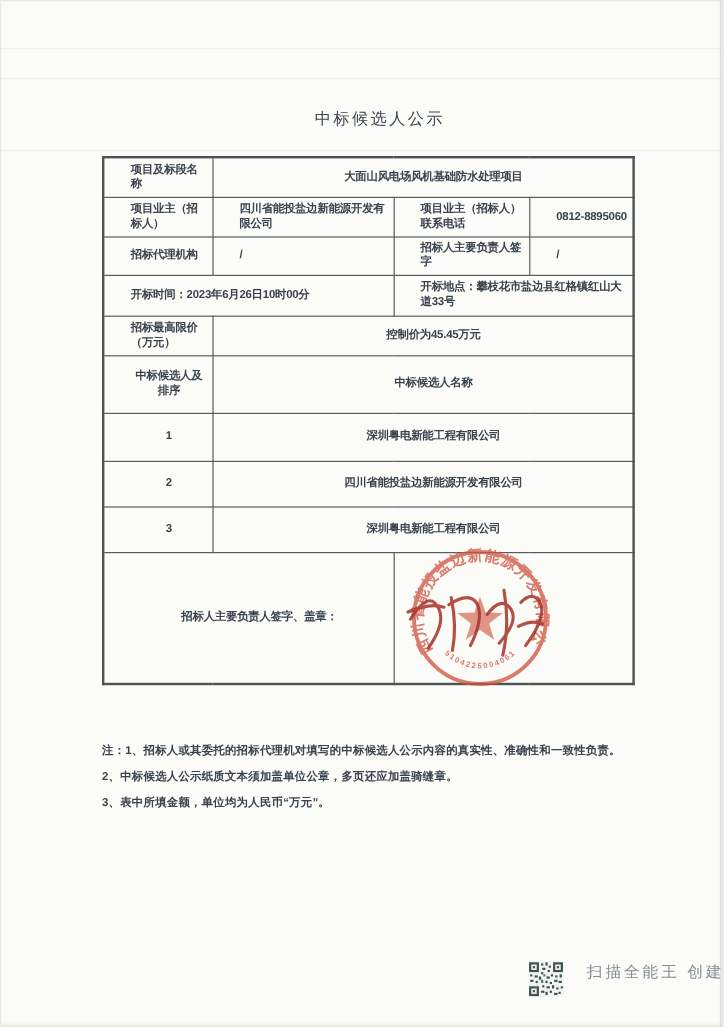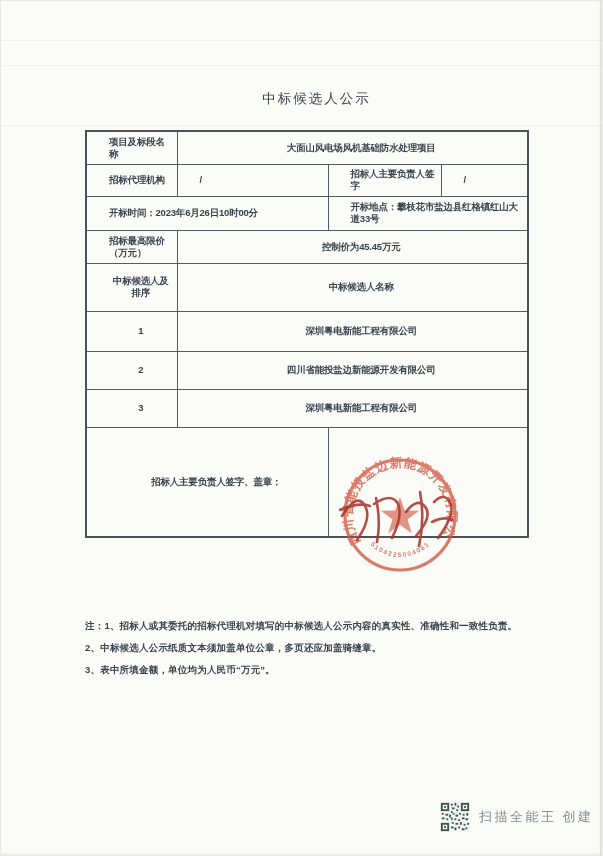--- a/index.html
+++ b/index.html
@@ -43,21 +43,21 @@
 
   .notes{position:absolute;left:85px;top:589px;width:460px;margin-top:32px;}
   .note-line{
     font-size:9.5px;font-weight:bold;color:#39434e;
     letter-spacing:0.2px;margin-bottom:11.5px;line-height:1.1;
   }
 
   .seal-wrap{position:absolute;left:335px;top:450px;width:130px;height:130px;pointer-events:none;}
   .sig-wrap{position:absolute;left:336px;top:482px;width:125px;height:74px;pointer-events:none;}
 
-  .footer{position:absolute;left:440px;top:801px;height:32px;display:flex;align-items:center;}
+  .footer{position:absolute;left:440px;top:801px;height:32px;display:flex;gap:10px;}
   .qr{width:30px;height:30px;display:block;}
   .scanner-credit{
     margin-left:9px;font-size:13px;color:#828d94;letter-spacing:2.5px;white-space:nowrap;
   }
 </style>
 </head>
 <body>
 
 <div class="page">
 
@@ -72,20 +72,26 @@
     <colgroup>
         <col style="width:91px">
         <col style="width:151px">
         <col style="width:113px">
         <col style="width:87px">
       </colgroup>
     <tbody>
         <tr style="height:33px">
       <td>项目及标段名称</td>
       <td class="ctr" colspan="3">大面山风电场风机基础防水处理项目</td>
+    </tr>
+    <tr style="height:33px">
+      <td>项目业主（招标人）</td>
+      <td class="tight">四川省能投盐边新能源开发有限公司</td>
+      <td class="tight">项目业主（招标人）联系电话</td>
+      <td>0812-8895060</td>
     </tr>
     <tr style="height:32px">
       <td>招标代理机构</td>
       <td>/</td>
       <td class="tight">招标人主要负责人签字</td>
       <td>/</td>
     </tr>
     <tr style="height:34px">
       <td colspan="2">开标时间：2023年6月26日10时00分</td>
       <td colspan="2" class="tight">开标地点：攀枝花市盐边县红格镇红山大道33号</td>

